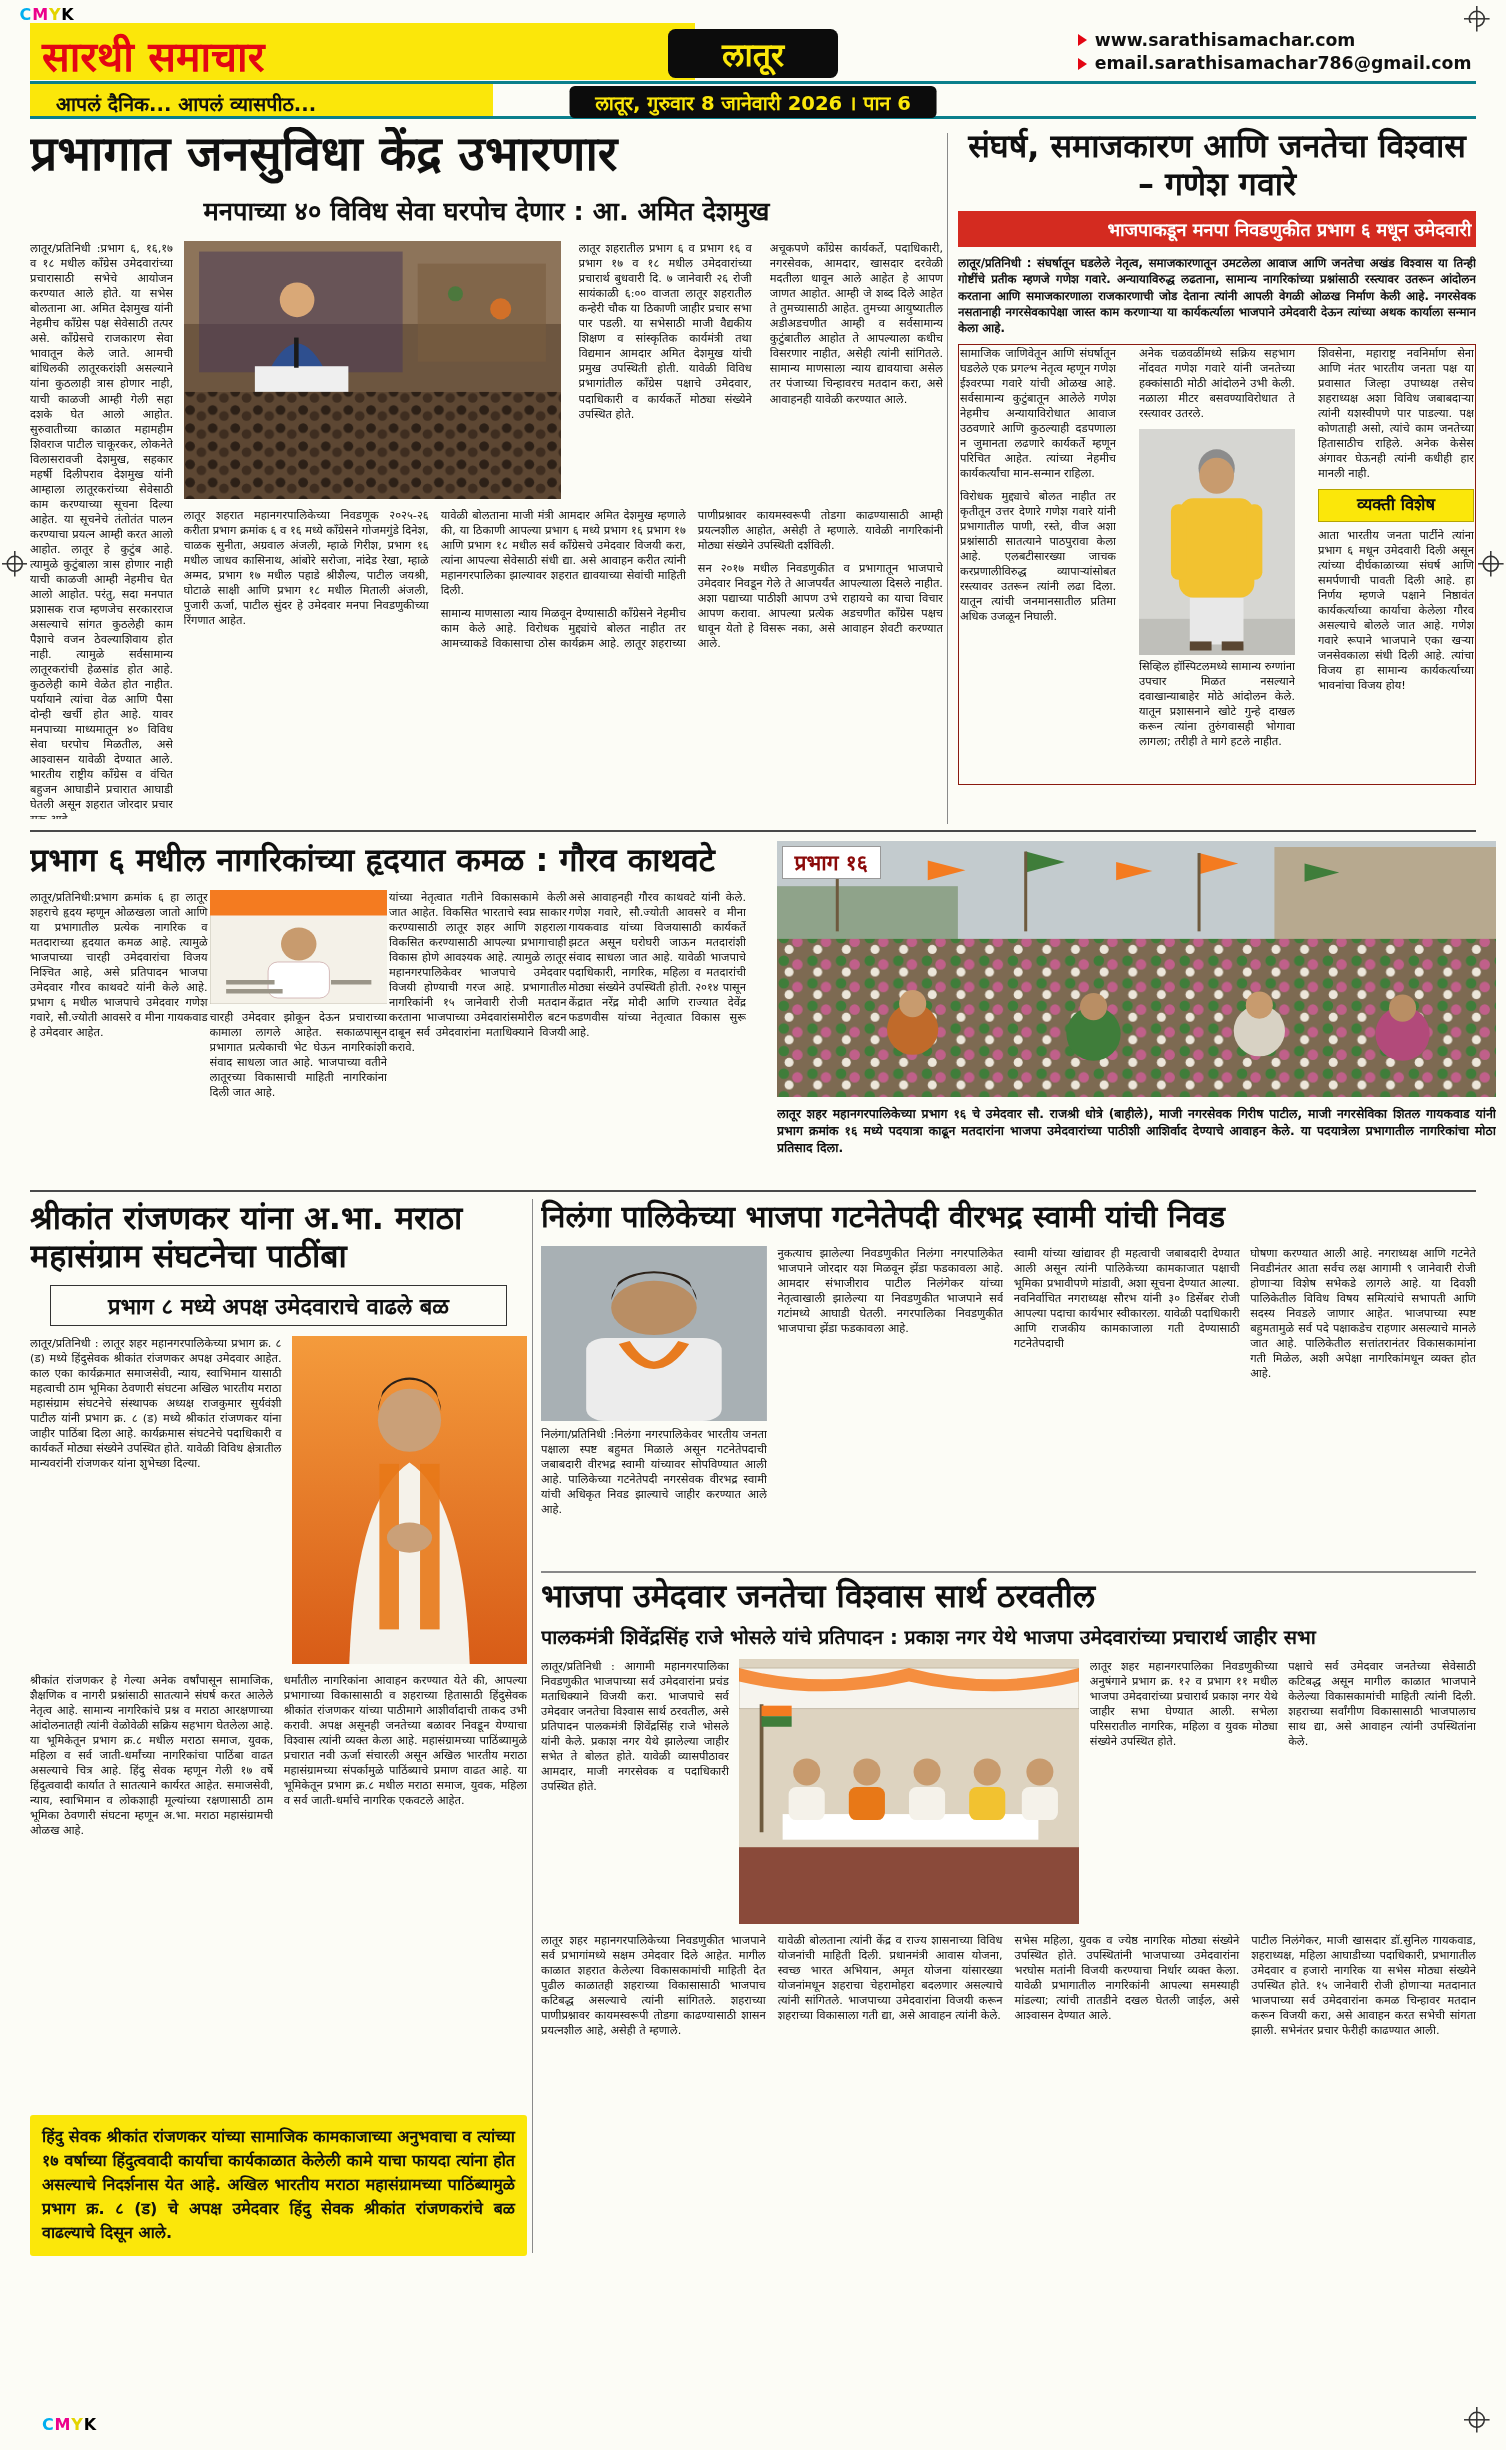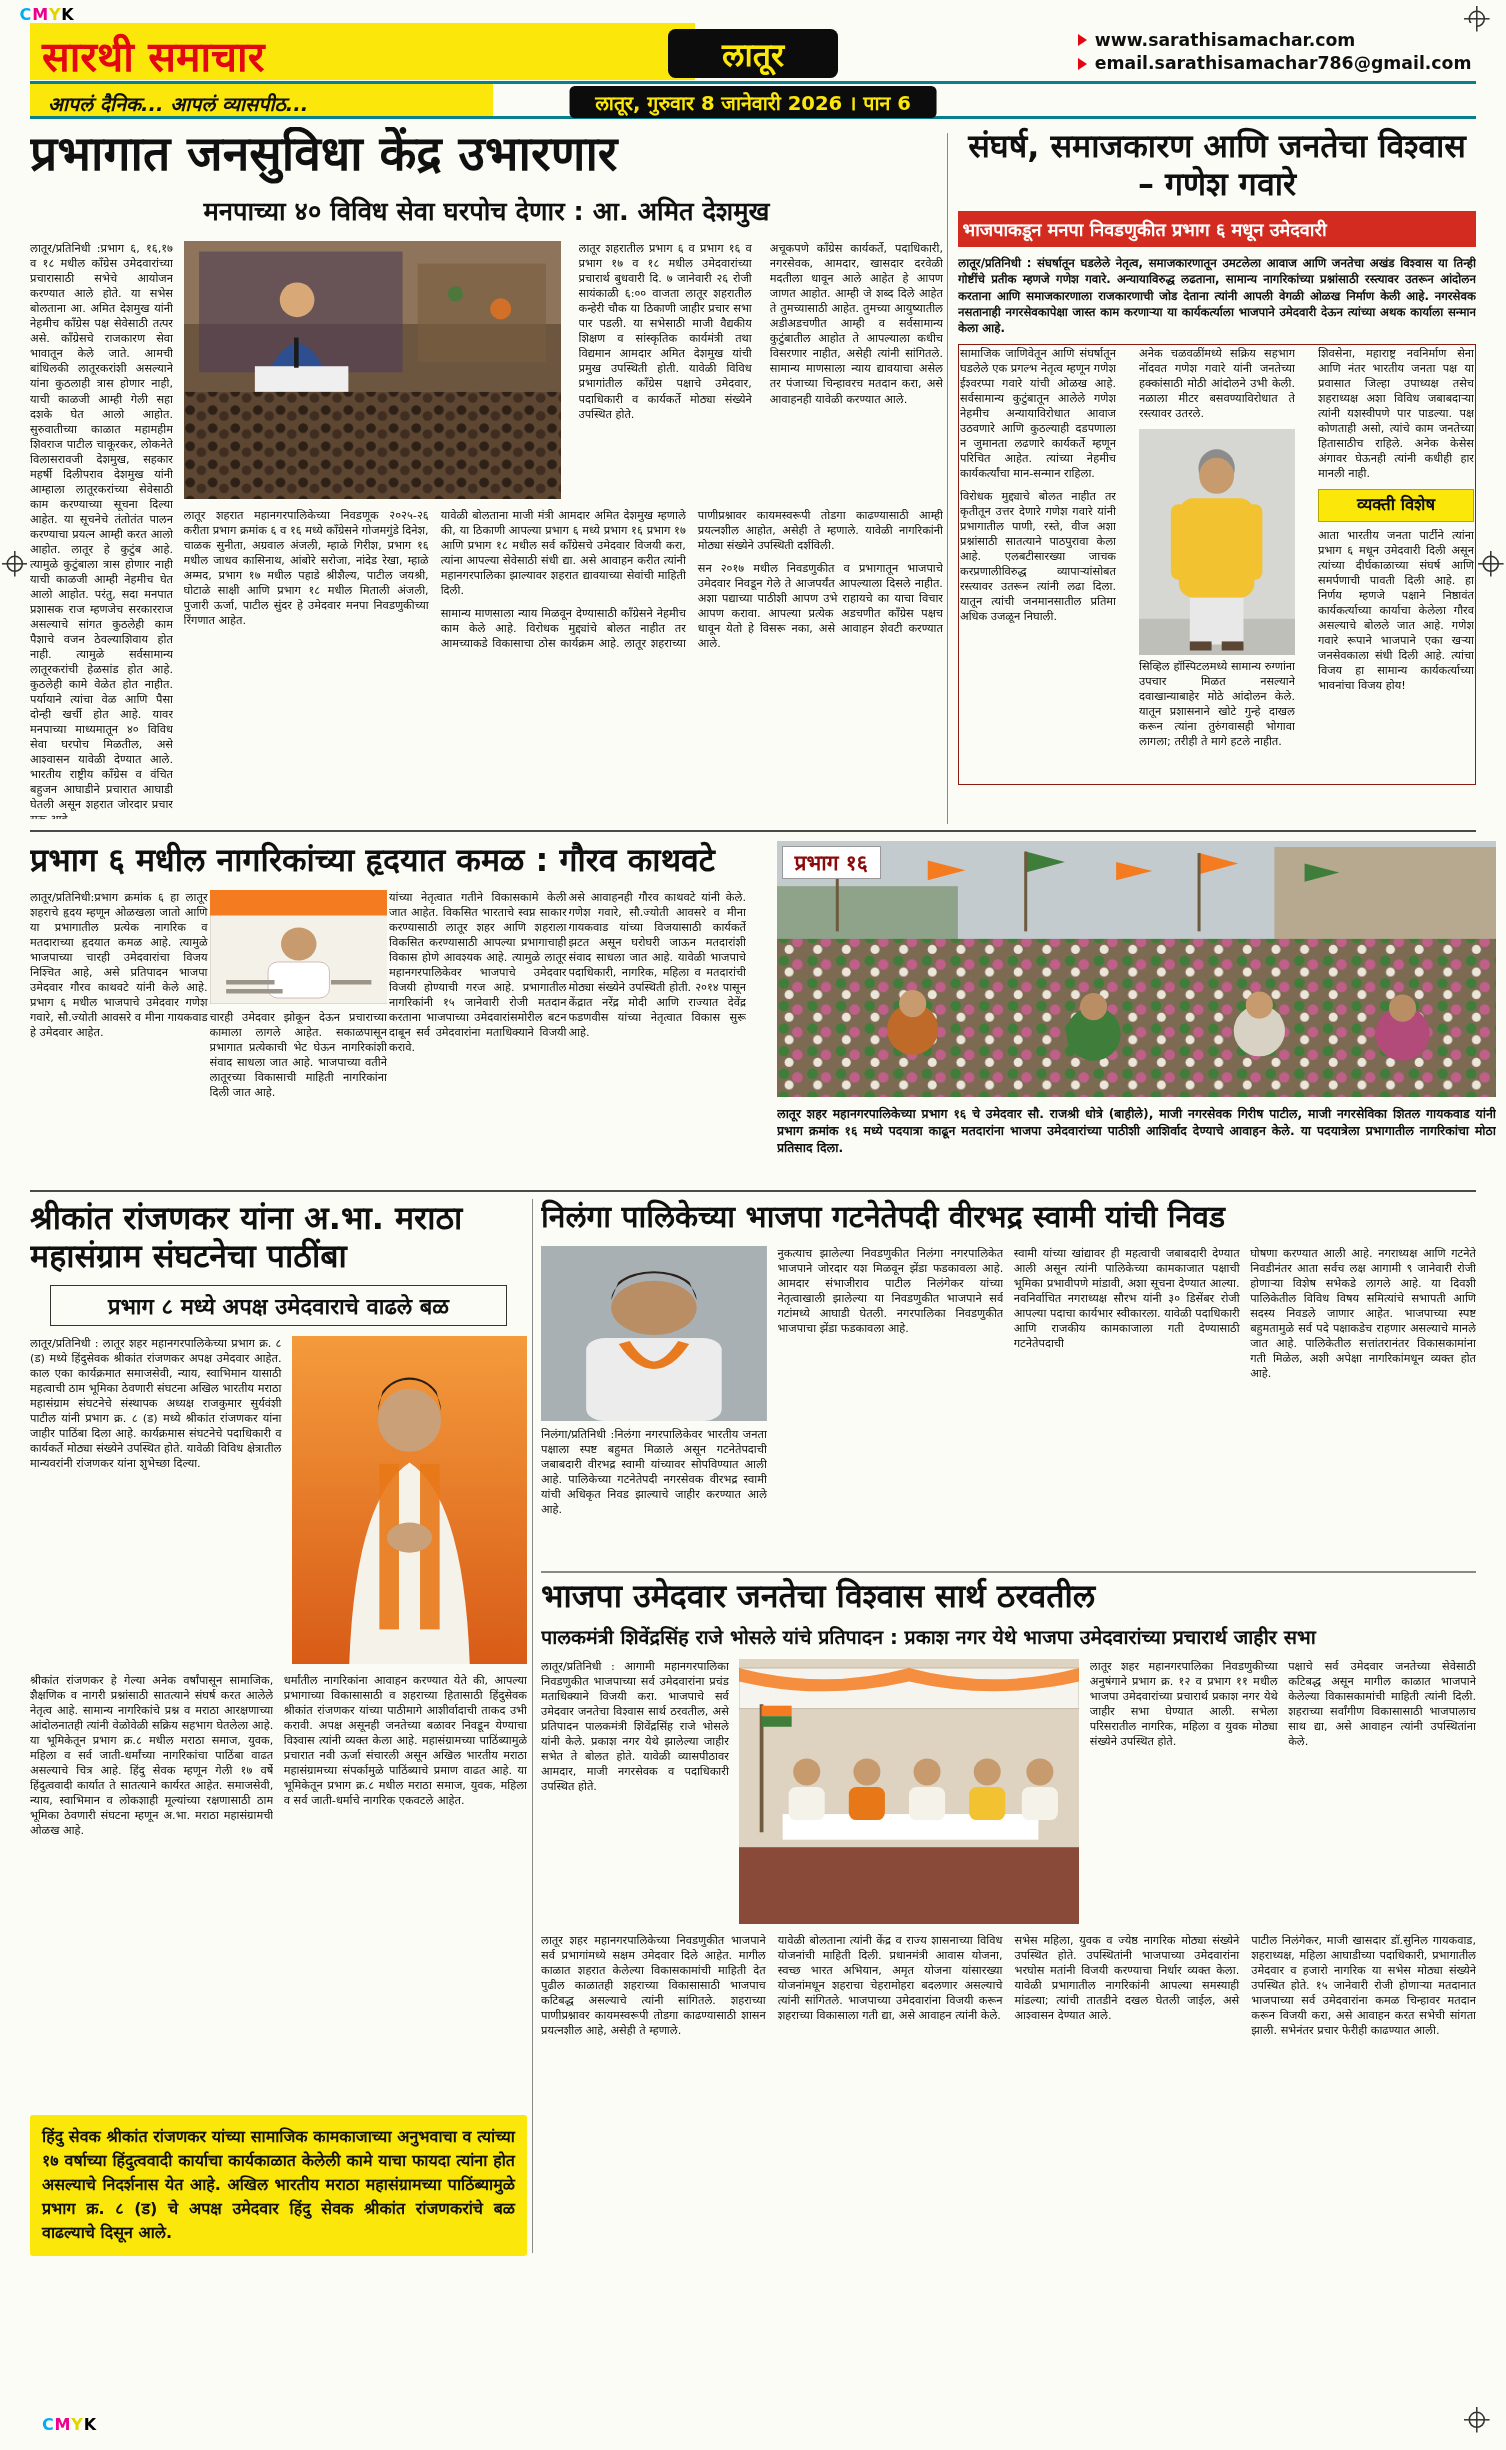--- a/index.html
+++ b/index.html
@@ -21,21 +21,21 @@
   .city-box { position:absolute; left:50%; transform:translateX(-50%); top:6px;
     background:#0c0c0c; color:#fbe70a; font-size:32px; font-weight:bold;
     padding:3px 54px; border-radius:7.5px; }
   .contacts { position:absolute; right:4.5px; top:6px; font-size:17.3px; font-weight:bold; line-height:1.35; }
   .contact-line { display:flex; align-items:center; gap:8px; justify-content:flex-start; }
   .ptr { width:0; height:0; border-left:9px solid #e30613; border-top:6px solid transparent;
     border-bottom:6px solid transparent; display:inline-block; }
   .mast-strip { position:relative; height:38px; margin-top:1.5px;
     border-top:3px solid #0a7f8c; border-bottom:3px solid #0a7f8c;
     background:linear-gradient(to right,#fbe70a 0 32%,#fcfcf6 32%); }
-  .tagline { position:absolute; left:18px; top:6px; font-size:19.6px; font-weight:bold; font-style:italic; }
+  .tagline { position:absolute; left:26px; top:6px; font-size:19.6px; font-weight:bold; }
   .dateline { position:absolute; left:50%; transform:translateX(-50%); top:2.3px;
     background:#0c0c0c; color:#fbe70a; font-size:19.6px; font-weight:bold;
     padding:2.3px 25.6px; border-radius:5.3px; }
   
   .h-xl { font-size:48px; font-weight:bold; line-height:1.12; }
   .h-lg { font-size:32px; font-weight:bold; line-height:1.2; }
   .h-md { font-size:30px; font-weight:bold; line-height:1.22; }
   .tcol { font-size:11.3px; line-height:1.33; text-align:justify; overflow:hidden; }
   .photo { overflow:hidden; background:#ddd; }
   .photo svg { display:block; width:100%; height:100%; }
@@ -50,21 +50,21 @@
   .lead-row1 { display:flex; gap:18px; height:258px; }
   .lead-photo { flex:0 0 377px; }
   .lead-row1 .tcol { flex:1; height:258px; }
   .lead-row2 { margin-top:9px; height:309px; overflow:hidden;
     column-count:3; column-gap:12px; font-size:11.3px; line-height:1.33; text-align:justify; }
   .lead-row2 p { margin-bottom:7.5px; }
   
   .ganesh { position:absolute; left:958px; top:127px; width:518px; height:700px; overflow:hidden; }
   .ganesh h2 { text-align:center; }
   .banner { background:#d42b20; color:#fff; font-size:18px; font-weight:bold;
-    text-align:left; padding:6px 4.5px; margin-top:7.5px; }
+    text-align:right; padding:6px 4.5px; margin-top:7.5px; }
   .ganesh-intro { font-size:11.7px; font-weight:bold; line-height:1.4; text-align:justify; margin-top:7.5px; }
   .gbox { border:1.5px solid #8b1a10; margin-top:7.5px; padding:1px; height:441px;
     display:flex; gap:23px; overflow:hidden; }
   .gcol { flex:1; font-size:11.3px; line-height:1.33; text-align:justify; overflow:hidden; }
   .gcol p { margin-bottom:7.5px; }
   .ganesh-photo { height:226px; margin:4.5px 0; }
   .vyakti { background:#fbe70a; border:0.8px solid #b5a400; font-size:16.6px; font-weight:bold;
     text-align:center; padding:4.5px 1.5px; margin:6px 0; }
   
   .gaurav { position:absolute; left:30px; top:841px; width:716px; height:340px; overflow:hidden; }

